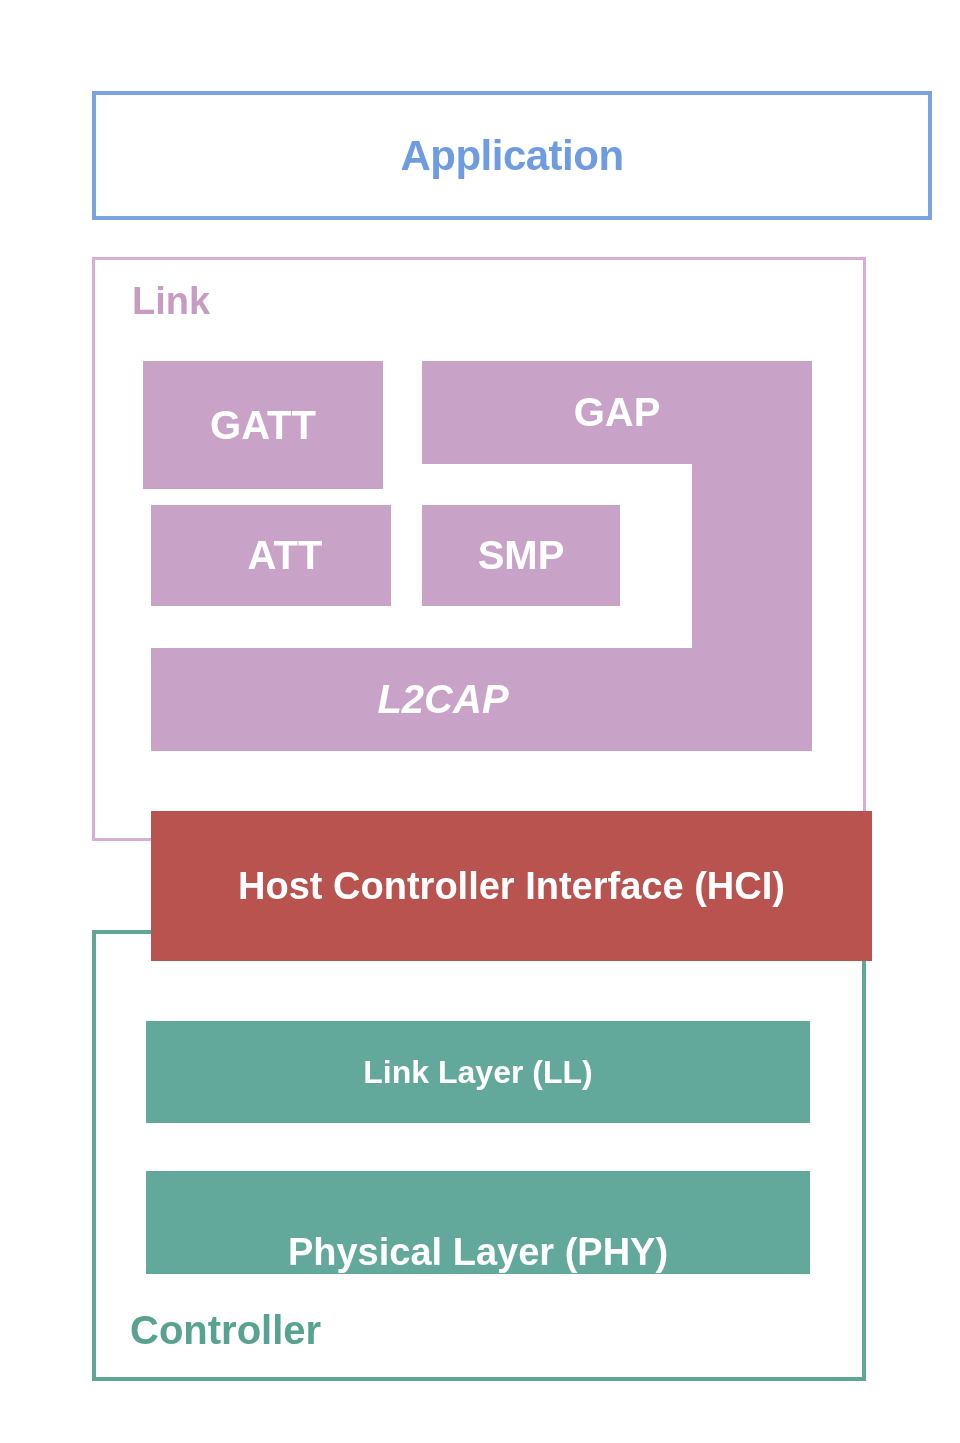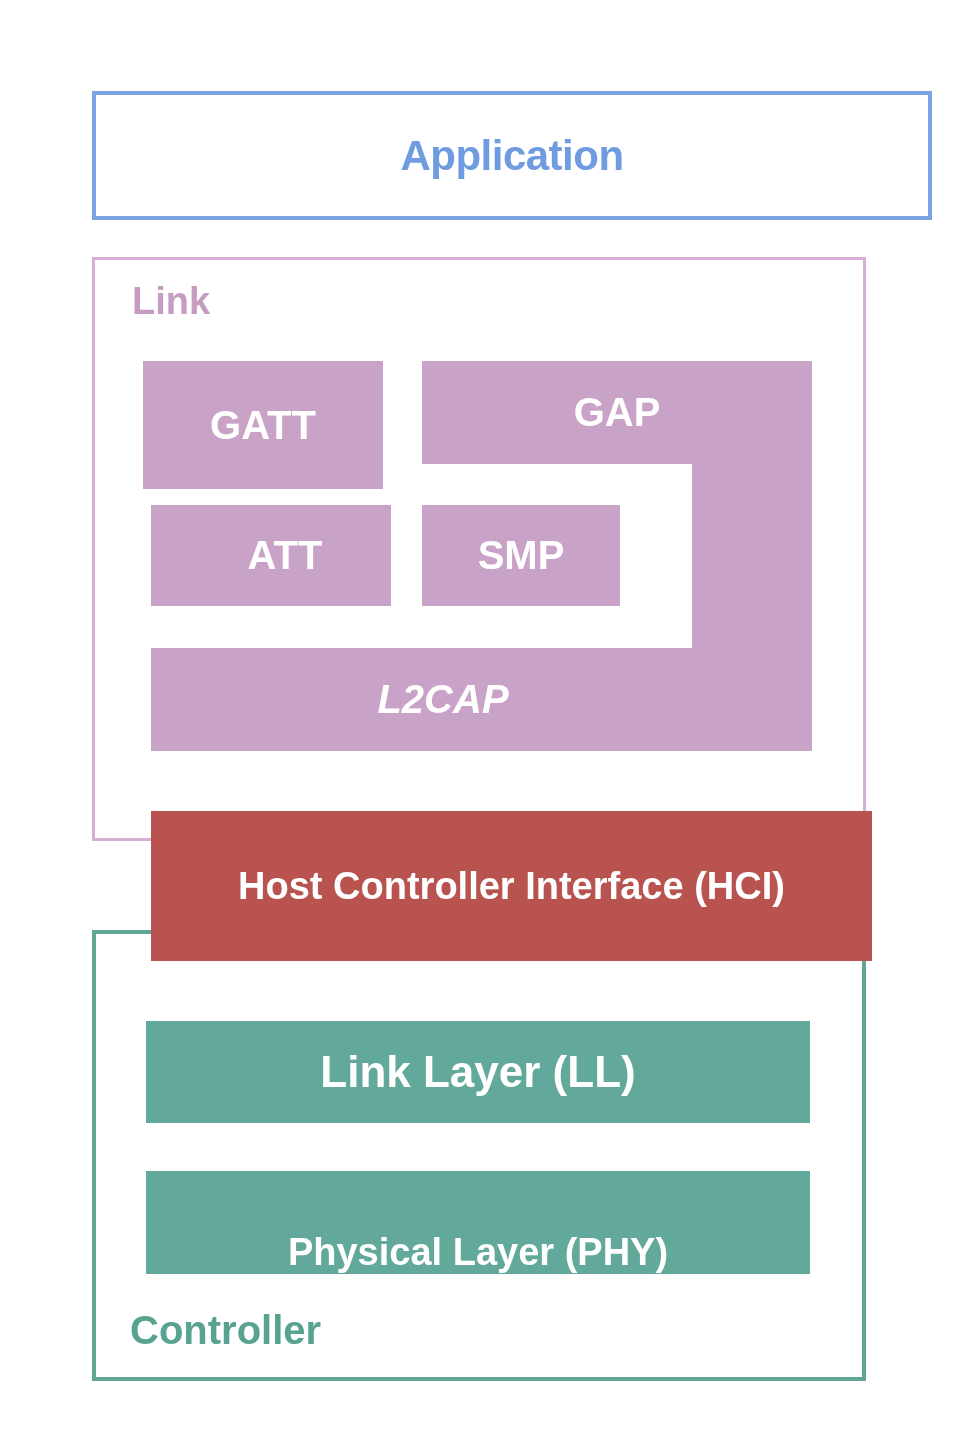--- a/index.html
+++ b/index.html
@@ -66,21 +66,21 @@
   .l2cap   { left: 151px; top: 648px; width: 584px; height: 103px; font-style: italic; }
 
   .hci {
     left: 119px; top: 811px; width: 721px; height: 150px;
     background: var(--red-fill, #b8534f);
     font-size: 38px;
     z-index: 5;
     margin-left: 32px;
   }
 
-  .ll  { left: 146px; top: 1021px; width: 664px; height: 102px; font-size: 44px; }
+  .ll  { left: 146px; top: 1021px; width: 664px; height: 102px; font-size: 32px; }
   .phy { left: 146px; top: 1171px; width: 664px; height: 103px; font-size: 38px; align-items: flex-end; }
 </style>
 </head>
 <body>
 
 <div class="canvas">
 
   <div class="abs app-box">
     <span class="app-label">Application</span>
   </div>

